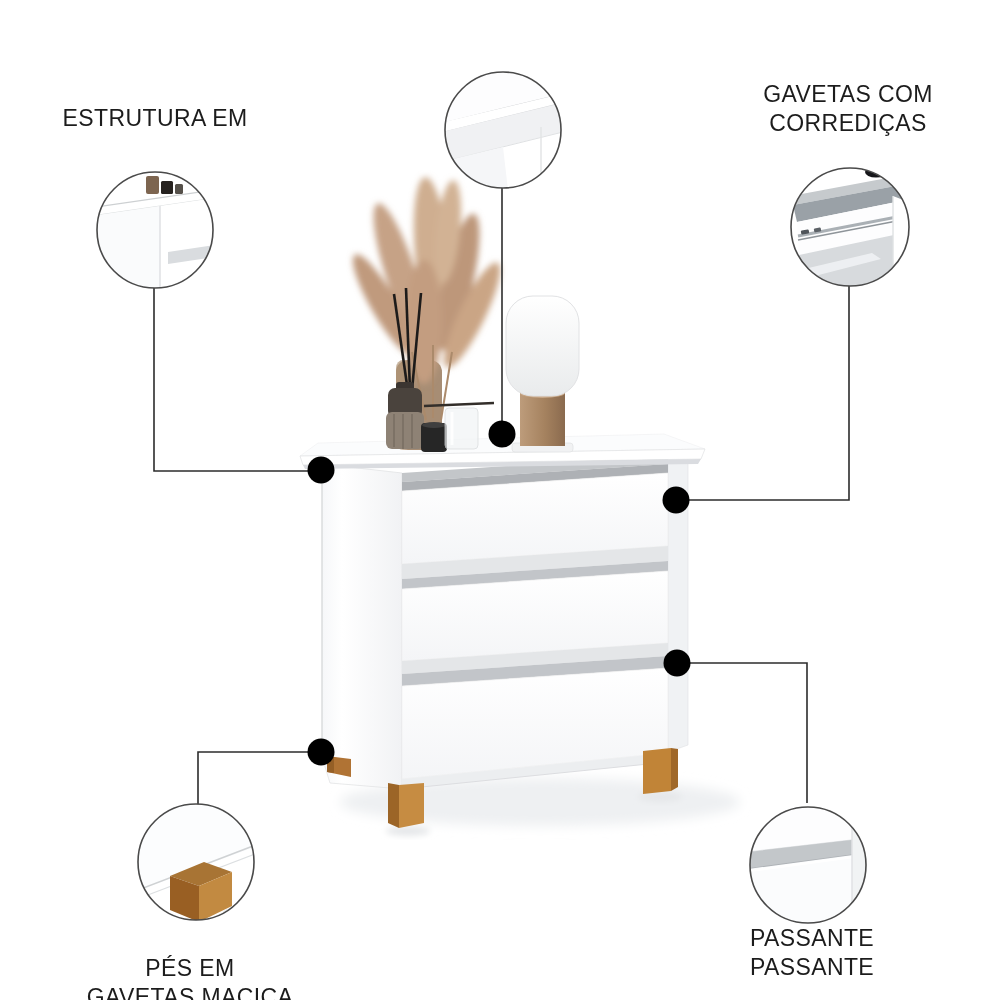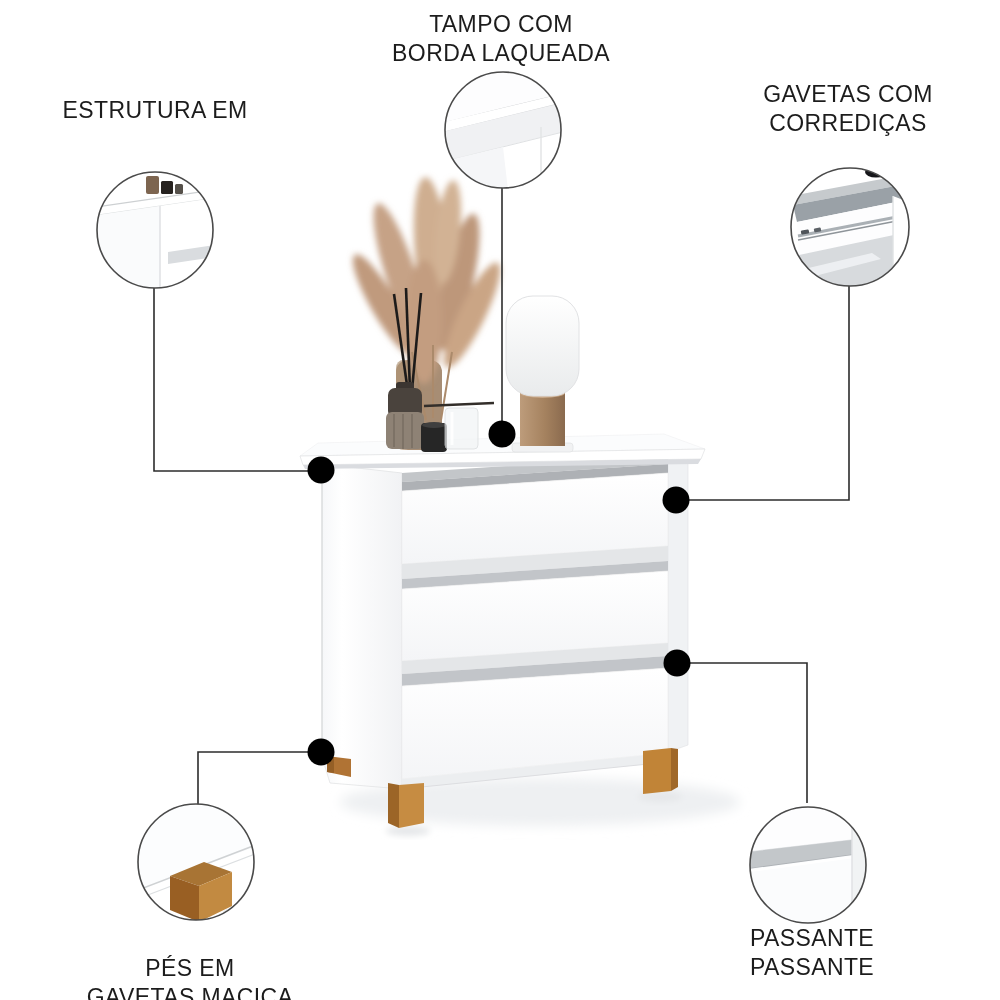--- a/index.html
+++ b/index.html
@@ -247,26 +247,22 @@
       <path d="M748,869 L868,853" stroke="#aeb2b6" stroke-width="1.6" fill="none"></path>
       <polygon points="748,869 868,853 868,925 748,925" fill="#fbfcfd"></polygon>
       <path d="M749,871 L868,855" stroke="#ffffff" stroke-width="2.4" fill="none"></path>
       <polygon points="852,800 868,800 868,925 852,925" fill="#f1f3f4"></polygon>
       <path d="M852,800 L852,925" stroke="#e0e2e4" stroke-width="1.5" fill="none"></path>
     </g>
     <circle cx="808" cy="865" r="58" fill="none" stroke="#4a4a4a" stroke-width="1.6"></circle>
   </g>
 </svg>
 
-  <div class="label" style="left:321px;top:10px;width:360px;">
-    <div>TAMPO COM</div>
-    <div>BORDA LAQUEADA</div>
-  </div>
-
-  <div class="label" style="left:15px;top:96px;width:280px;">
+
+  <div class="label" style="left:15px;top:104px;width:280px;">
     <div>ESTRUTURA EM</div>
   </div>
 
   <div class="label" style="left:706px;top:80px;width:284px;text-align:center;">
     <div>GAVETAS COM</div>
     <div>CORREDIÇAS</div>
   </div>
 
   <div class="label" style="left:50px;top:922px;width:280px;margin-top:32px;">
     <div>PÉS EM</div>

